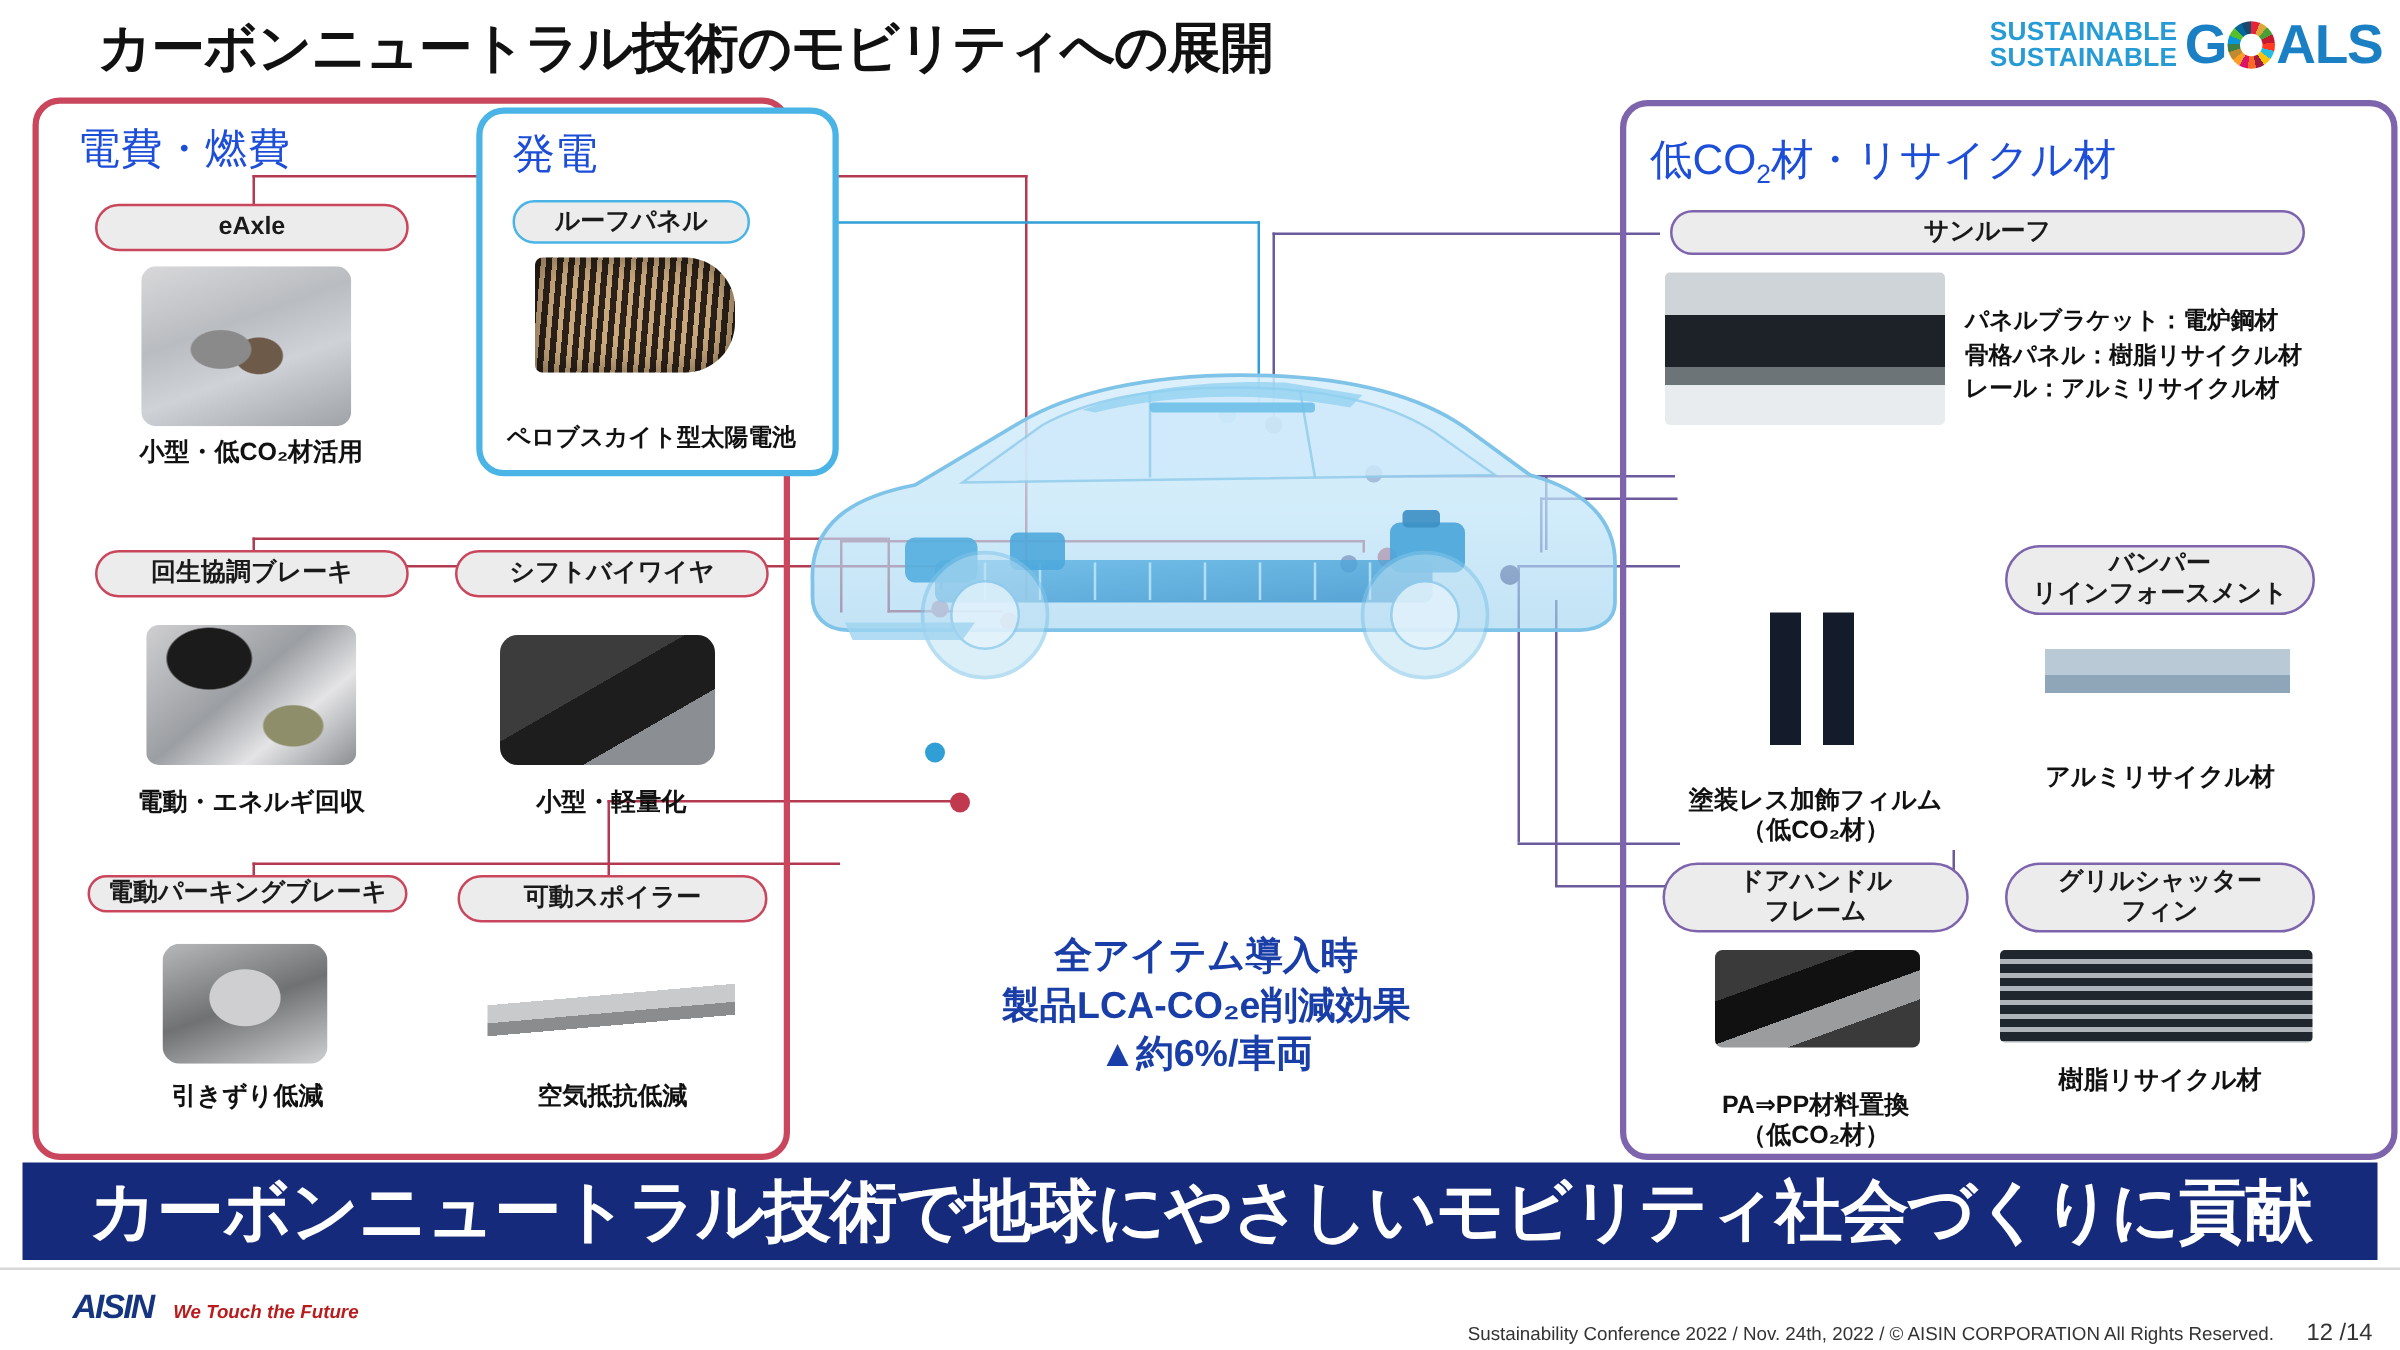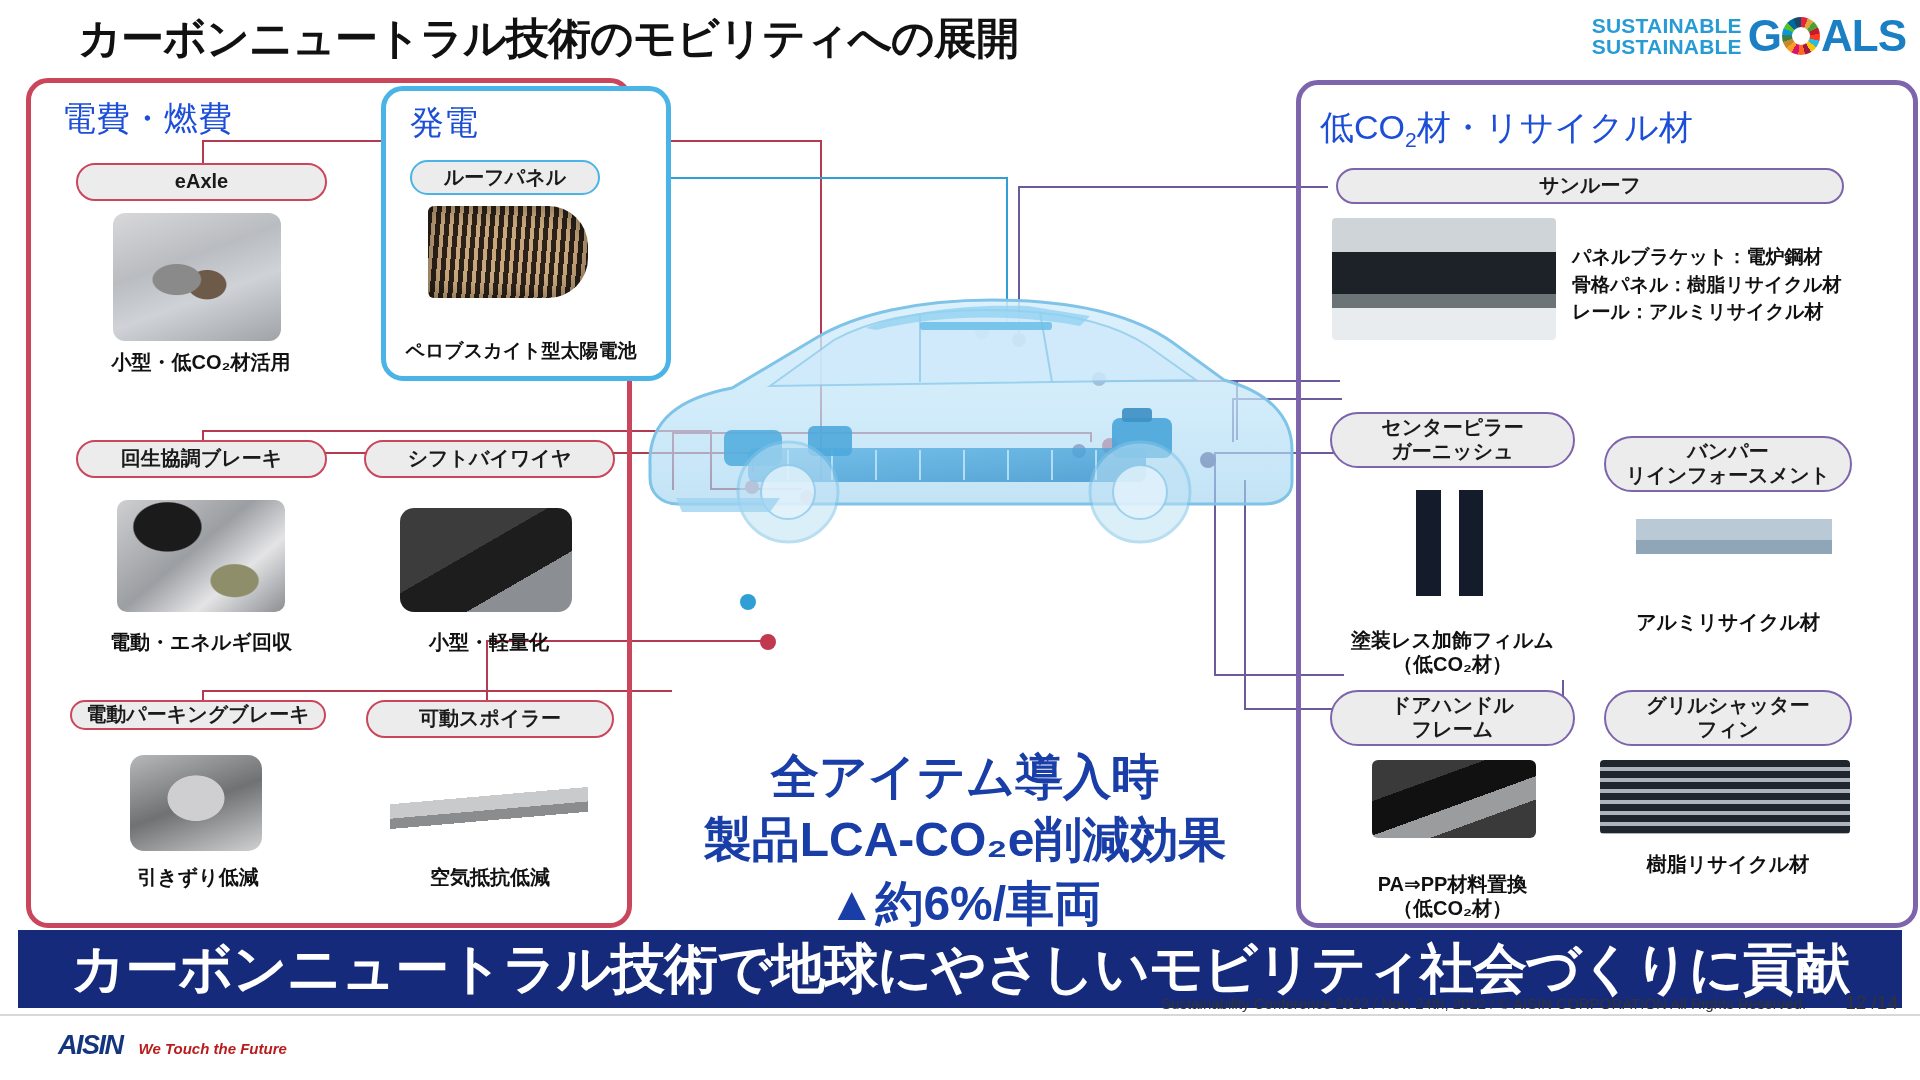--- a/index.html
+++ b/index.html
@@ -96,36 +96,36 @@
   .dot-r{background:#c0394f;}
   .dot-b{background:#2f9fd6;}
   .dot-p{background:#4a3f7a;}
 
   
   .car{position:absolute;left:620px;top:230px;width:700px;height:350px;}
 
   
   .center-stmt{
     position:absolute;left:620px;top:745px;width:690px;
-    text-align:center;font-size:48px;font-weight:bold;color:#1a3ea8;line-height:1.32;
+    text-align:center;font-size:30px;font-weight:bold;color:#1a3ea8;line-height:1.32;
   }
 
   
   .banner{
     position:absolute;left:18px;top:930px;width:1884px;height:78px;
     background:#152a7a;display:flex;align-items:center;justify-content:center;
   }
   .banner-text{color:#fff;font-size:54px;font-weight:bold;letter-spacing:-1px;white-space:nowrap;}
 
   
   .footer-rule{position:absolute;left:0;top:1014px;width:1920px;height:2px;background:#d8d8d8;}
   .aisin{position:absolute;left:58px;top:1030px;display:flex;align-items:baseline;gap:16px;}
   .aisin-mark{font-size:27px;font-weight:bold;font-style:italic;color:#16357f;letter-spacing:-1.5px;}
   .aisin-tag{font-size:15px;font-style:italic;font-weight:bold;color:#b91c1c;}
-  .foot-right{position:absolute;right:22px;top:992px;display:flex;align-items:baseline;gap:39px;}
+  .foot-right{position:absolute;right:22px;top:1056px;display:flex;align-items:baseline;gap:26px;}
   .foot-copy{font-size:15px;color:#333;}
   .foot-page{font-size:19px;color:#333;}
 </style>
 </head>
 <body>
 
 <div class="slide">
 
   <div class="page-title">カーボンニュートラル技術のモビリティへの展開</div>
 
@@ -300,24 +300,20 @@
   </div>
 
   <div class="pill pill-purple" style="left:1336px;top:168px;width:508px;height:36px;">サンルーフ</div>
   <div class="photo ph-sunroof" style="left:1332px;top:218px;width:224px;height:122px;"></div>
   <div class="note" style="left:1572px;top:243px;">
     <div>パネルブラケット：電炉鋼材</div>
     <div>骨格パネル：樹脂リサイクル材</div>
     <div>レール：アルミリサイクル材</div>
   </div>
 
-  <div class="pill pill-purple" style="left:1330px;top:412px;width:245px;height:56px;flex-direction:column;">
-    <span style="white-space:pre-line;">センターピラー
-ガーニッシュ</span>
-  </div>
   <div class="photo ph-pillar" style="left:1396px;top:490px;width:112px;height:106px;"></div>
   <div class="cap" style="left:1330px;top:604px;width:245px;white-space:pre-line;">
     <span>塗装レス加飾フィルム
 （低CO₂材）</span>
   </div>
 
   <div class="pill pill-purple" style="left:1604px;top:436px;width:248px;height:56px;flex-direction:column;">
     <span style="white-space:pre-line;">バンパー
 リインフォースメント</span>
   </div>

